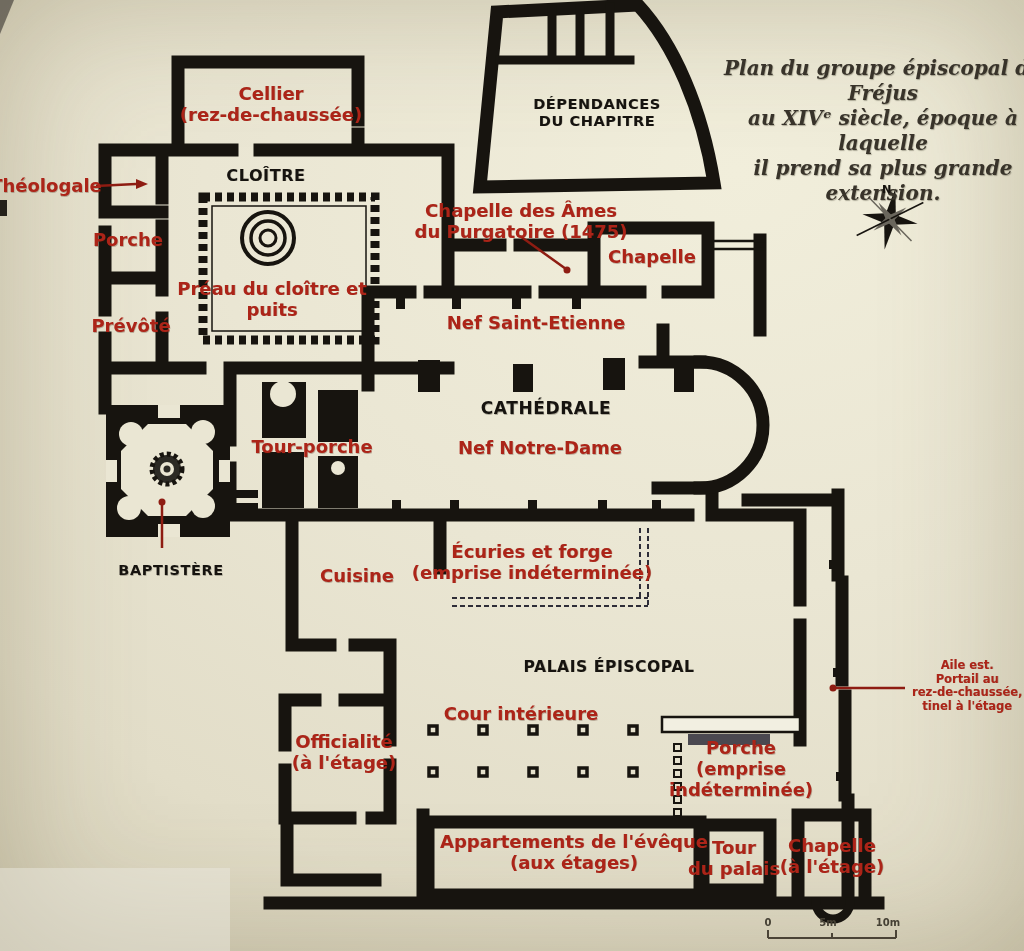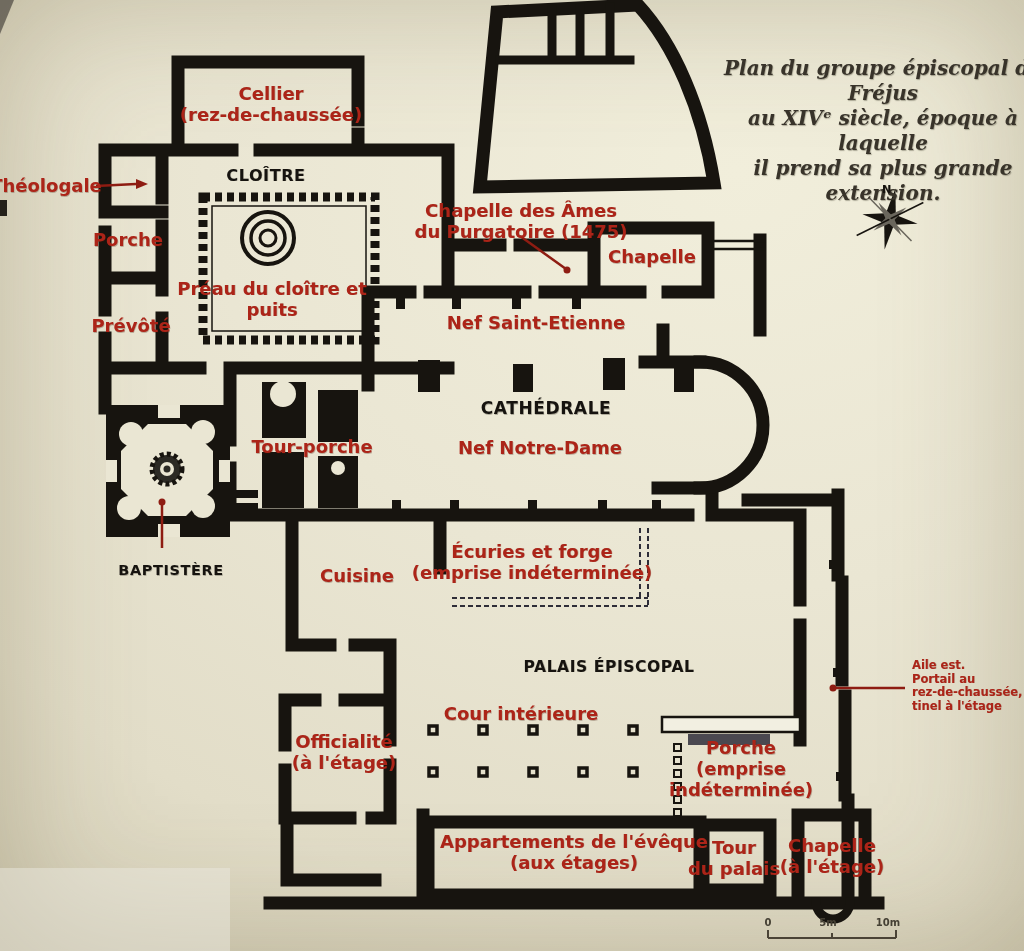--- a/index.html
+++ b/index.html
@@ -29,21 +29,21 @@
   .lbl{
     position:absolute;
     transform:translate(-50%,-50%);
     white-space:pre-line;
     text-align:center;
     line-height:1.18;
     pointer-events:none;
   }
   .red{color:#ac2418;font-weight:bold;font-size:18px;text-shadow:.6px .6px 0 rgba(70,25,12,.28)}
   .blk{color:#16130f;font-weight:bold;letter-spacing:.6px;text-shadow:.6px .6px 0 rgba(40,35,25,.3)}
-  .left-align{transform:translate(0,-50%);text-align:left}
+  .left-align{transform:translate(0,-50%);text-align:center}
   .caption{
     position:absolute;left:694px;top:56px;width:330px;
     font-family:"DejaVu Serif","Liberation Serif",serif;
     font-style:italic;font-weight:bold;
     font-size:20px;line-height:25px;color:#38332a;
     text-align:center;white-space:pre-line;
     text-shadow:.7px .7px 1px rgba(50,45,30,.35);
     margin-left:24px;
   }
   .tiny{font-size:10px;font-weight:bold;color:#454034}
@@ -234,20 +234,22 @@
 il prend sa plus grande extension.</div>
 
   <div class="lbl red" style="left:271px;top:104px">Cellier
 (rez-de-chaussée)</div>
   <div class="lbl blk" style="left:266px;top:176px;font-size:16px">CLOÎTRE</div>
   <div class="lbl red" style="left:46px;top:186px">Théologale</div>
   <div class="lbl red" style="left:128px;top:240px">Porche</div>
   <div class="lbl red" style="left:131px;top:326px">Prévôté</div>
   <div class="lbl red" style="left:272px;top:299px">Préau du cloître et
 puits</div>
+  <div class="lbl blk" style="left:597px;top:113px;font-size:14.5px">DÉPENDANCES
+DU CHAPITRE</div>
   <div class="lbl red" style="left:521px;top:221px">Chapelle des Âmes
 du Purgatoire (1475)</div>
   <div class="lbl red" style="left:652px;top:257px">Chapelle</div>
   <div class="lbl red" style="left:536px;top:323px">Nef Saint-Etienne</div>
   <div class="lbl blk" style="left:546px;top:408px;font-size:17px">CATHÉDRALE</div>
   <div class="lbl red" style="left:540px;top:448px">Nef Notre-Dame</div>
   <div class="lbl red" style="left:312px;top:447px">Tour-porche</div>
   <div class="lbl blk" style="left:171px;top:571px;font-size:14.5px">BAPTISTÈRE</div>
   <div class="lbl red" style="left:357px;top:576px">Cuisine</div>
   <div class="lbl red" style="left:532px;top:562px">Écuries et forge

